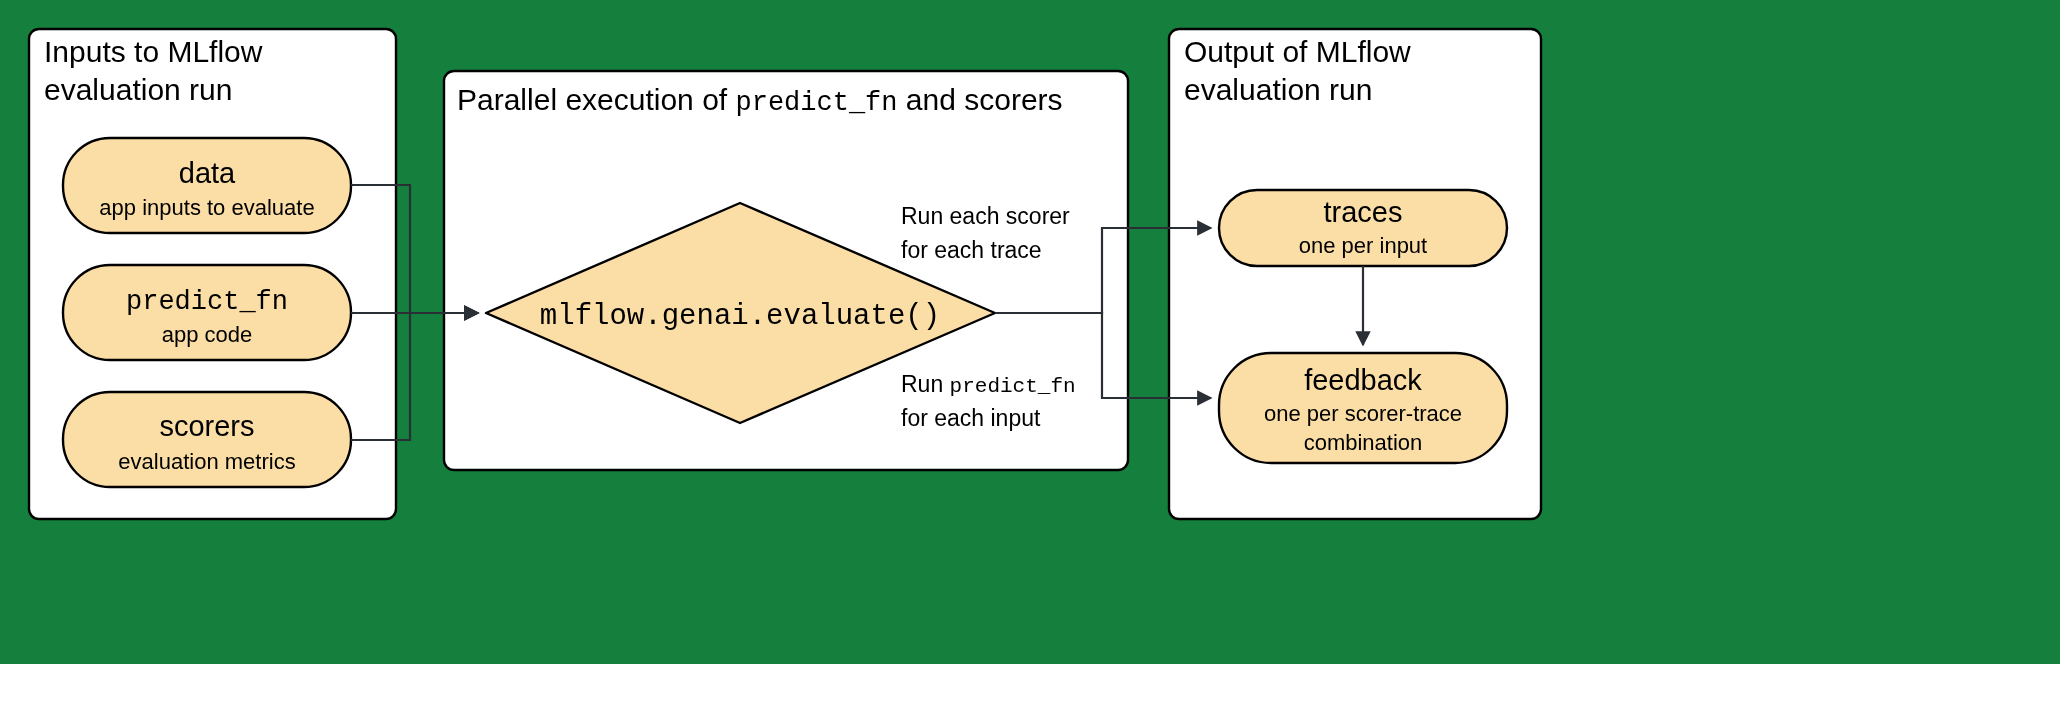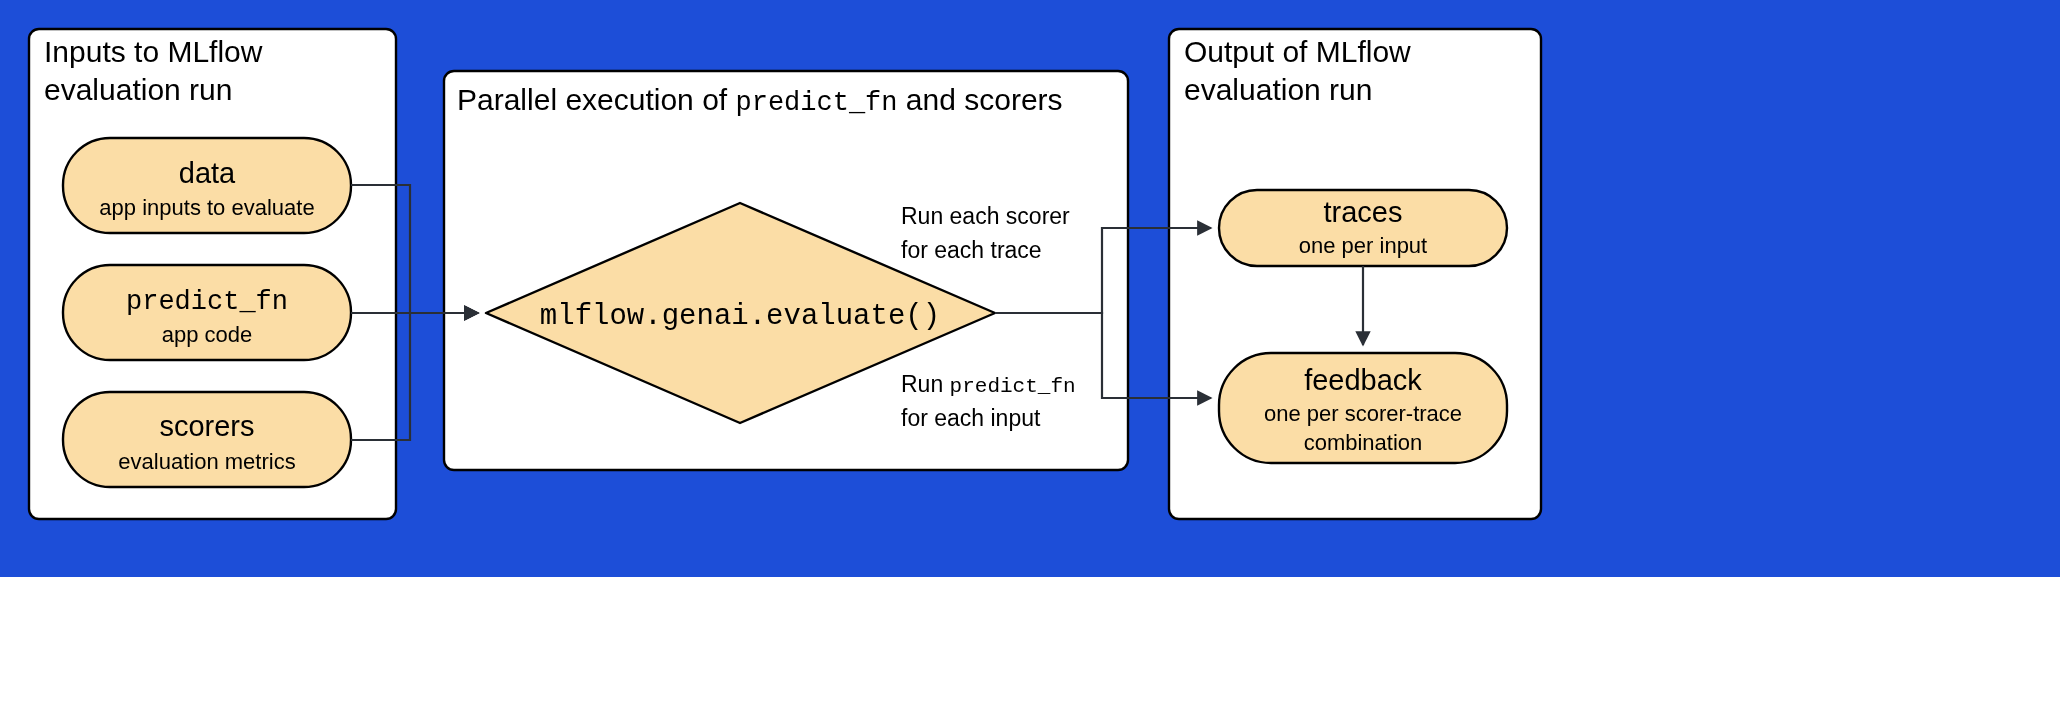--- a/index.html
+++ b/index.html
@@ -3,22 +3,22 @@
 <meta charset="utf-8">
 <style>
   html, body {
     margin: 0;
     padding: 0;
     background: #ffffff;
   }
   #stage {
     position: relative;
     width: 2060px;
-    height: 577px;
-    background: #1d4ed8;
+    height: 664px;
+    background: #15803d;
     overflow: hidden;
     font-family: "Liberation Sans", sans-serif;
   }
   #diagram-svg {
     position: absolute;
     left: 0;
     top: 0;
     width: 2060px;
     height: 720px;
   }

